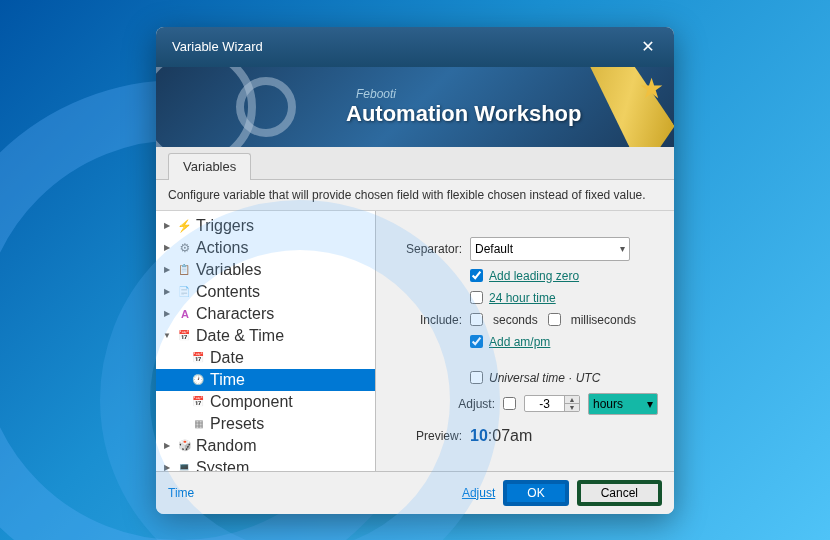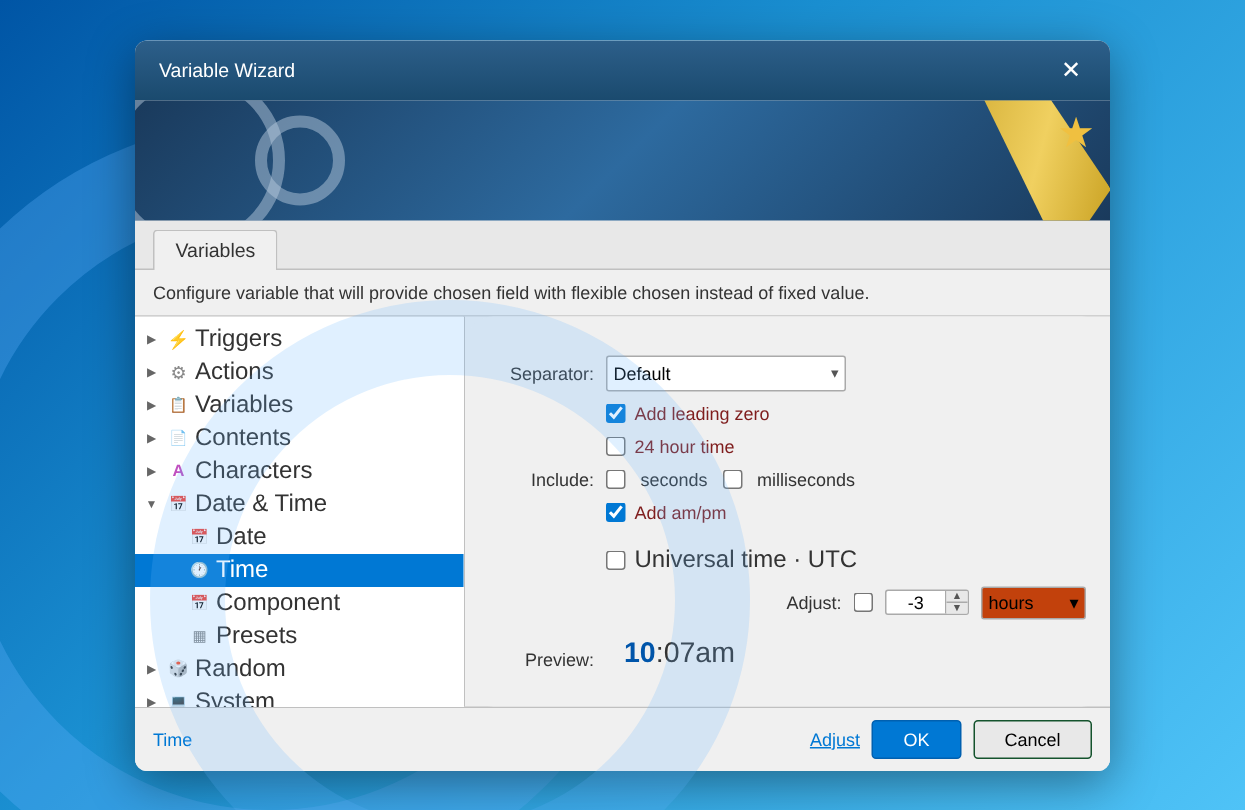--- a/index.html
+++ b/index.html
@@ -34,21 +34,21 @@
       width: 300px;
       height: 300px;
       border-radius: 50%;
       border: 50px solid rgba(100, 180, 255, 0.2);
       left: 100px;
       top: 200px;
       pointer-events: none;
     }
 
     .dialog {
-      width: 650px;
+      width: 518px;
       background: #f0f0f0;
       border-radius: 8px;
       box-shadow: 0 8px 32px rgba(0,0,0,0.4);
       overflow: hidden;
       position: relative;
     }
 
     .title-bar {
       background: linear-gradient(180deg, #2d5f8a 0%, #1a4a6e 100%);
       color: white;
@@ -282,21 +282,21 @@
       padding-left: 78px;
     }
 
     .checkbox-row input[type=checkbox] {
       width: 13px;
       height: 13px;
       cursor: pointer;
       accent-color: #0078d4;
     }
 
-    .checkbox-row label { font-size: 12px; color: #7f1d1d; cursor: pointer; }
+    .checkbox-row label { font-size: 12px; color: #0f766e; cursor: pointer; text-decoration: underline; }
 
     .include-row {
       display: flex;
       align-items: center;
       gap: 8px;
     }
 
     .include-label {
       font-size: 12px;
       color: #333;
@@ -324,66 +324,66 @@
       gap: 6px;
       padding-left: 78px;
     }
 
     .utc-row input[type=checkbox] {
       width: 13px;
       height: 13px;
       accent-color: #0078d4;
     }
 
-    .utc-row label { font-size: 16px; color: #333; }
+    .utc-row label { font-size: 12px; color: #333; font-style: italic; }
 
     .adjust-row {
       display: flex;
       align-items: center;
       gap: 8px;
       justify-content: flex-end;
     }
 
     .adjust-label {
       font-size: 12px;
       color: #333;
       min-width: 70px;
       text-align: right;
     }
 
     .hours-select {
       height: 22px;
       border: 1px solid #aaa;
-      background: #c2410c;
+      background: #14b8a6;
       border-radius: 2px;
       font-size: 12px;
       padding: 0 4px;
       display: flex;
       align-items: center;
       justify-content: space-between;
       min-width: 70px;
       cursor: pointer;
     }
 
     .preview-row {
       display: flex;
-      align-items: flex-end;
-      gap: 20px;
+      align-items: center;
+      gap: 8px;
       margin-top: 4px;
     }
 
     .preview-label {
       font-size: 12px;
       color: #333;
       min-width: 70px;
       text-align: right;
     }
 
     .preview-value {
-      font-size: 19px;
+      font-size: 16px;
       color: #333;
     }
 
     .preview-value .highlight { color: #0055aa; font-weight: 600; }
 
     .bottom-bar {
       background: #f0f0f0;
       border-top: 1px solid #c0c0c0;
       padding: 8px 12px;
       display: flex;
@@ -406,21 +406,21 @@
       font-size: 12px;
       color: #0078d4;
       cursor: pointer;
       text-decoration: underline;
       margin-left: 39px;
     }
 
     .btn {
       height: 26px;
       padding: 0 20px;
-      border: 1px solid #14532d;
+      border: 4px solid #14532d;
       border-radius: 3px;
       font-size: 12px;
       cursor: pointer;
       background: #e8e8e8;
     }
     .btn.primary { background: #0078d4; color: white; border-color: #0060b0; }
 
     .adjust-num-group {
       display: flex;
       align-items: stretch;
@@ -469,20 +469,24 @@
 
   <div class="title-bar">
     <span class="title-bar-title">Variable Wizard</span>
     <button class="title-bar-close">✕</button>
   </div>
 
   <div class="header-banner">
     <div class="header-gear-area">
       <div class="gear-circle gear-big"></div>
       <div class="gear-circle gear-small"></div>
+    </div>
+    <div>
+      <div style="color:#aacce0; font-size:12px; font-style:italic;">Febooti</div>
+      <div class="header-title">Automation Workshop</div>
     </div>
     <div class="header-decoration">
       <div class="pencil-shape"></div>
       <div class="star-decoration">★</div>
     </div>
   </div>
 
   <div class="tab-bar">
     <button class="tab active">Variables</button>
   </div>

